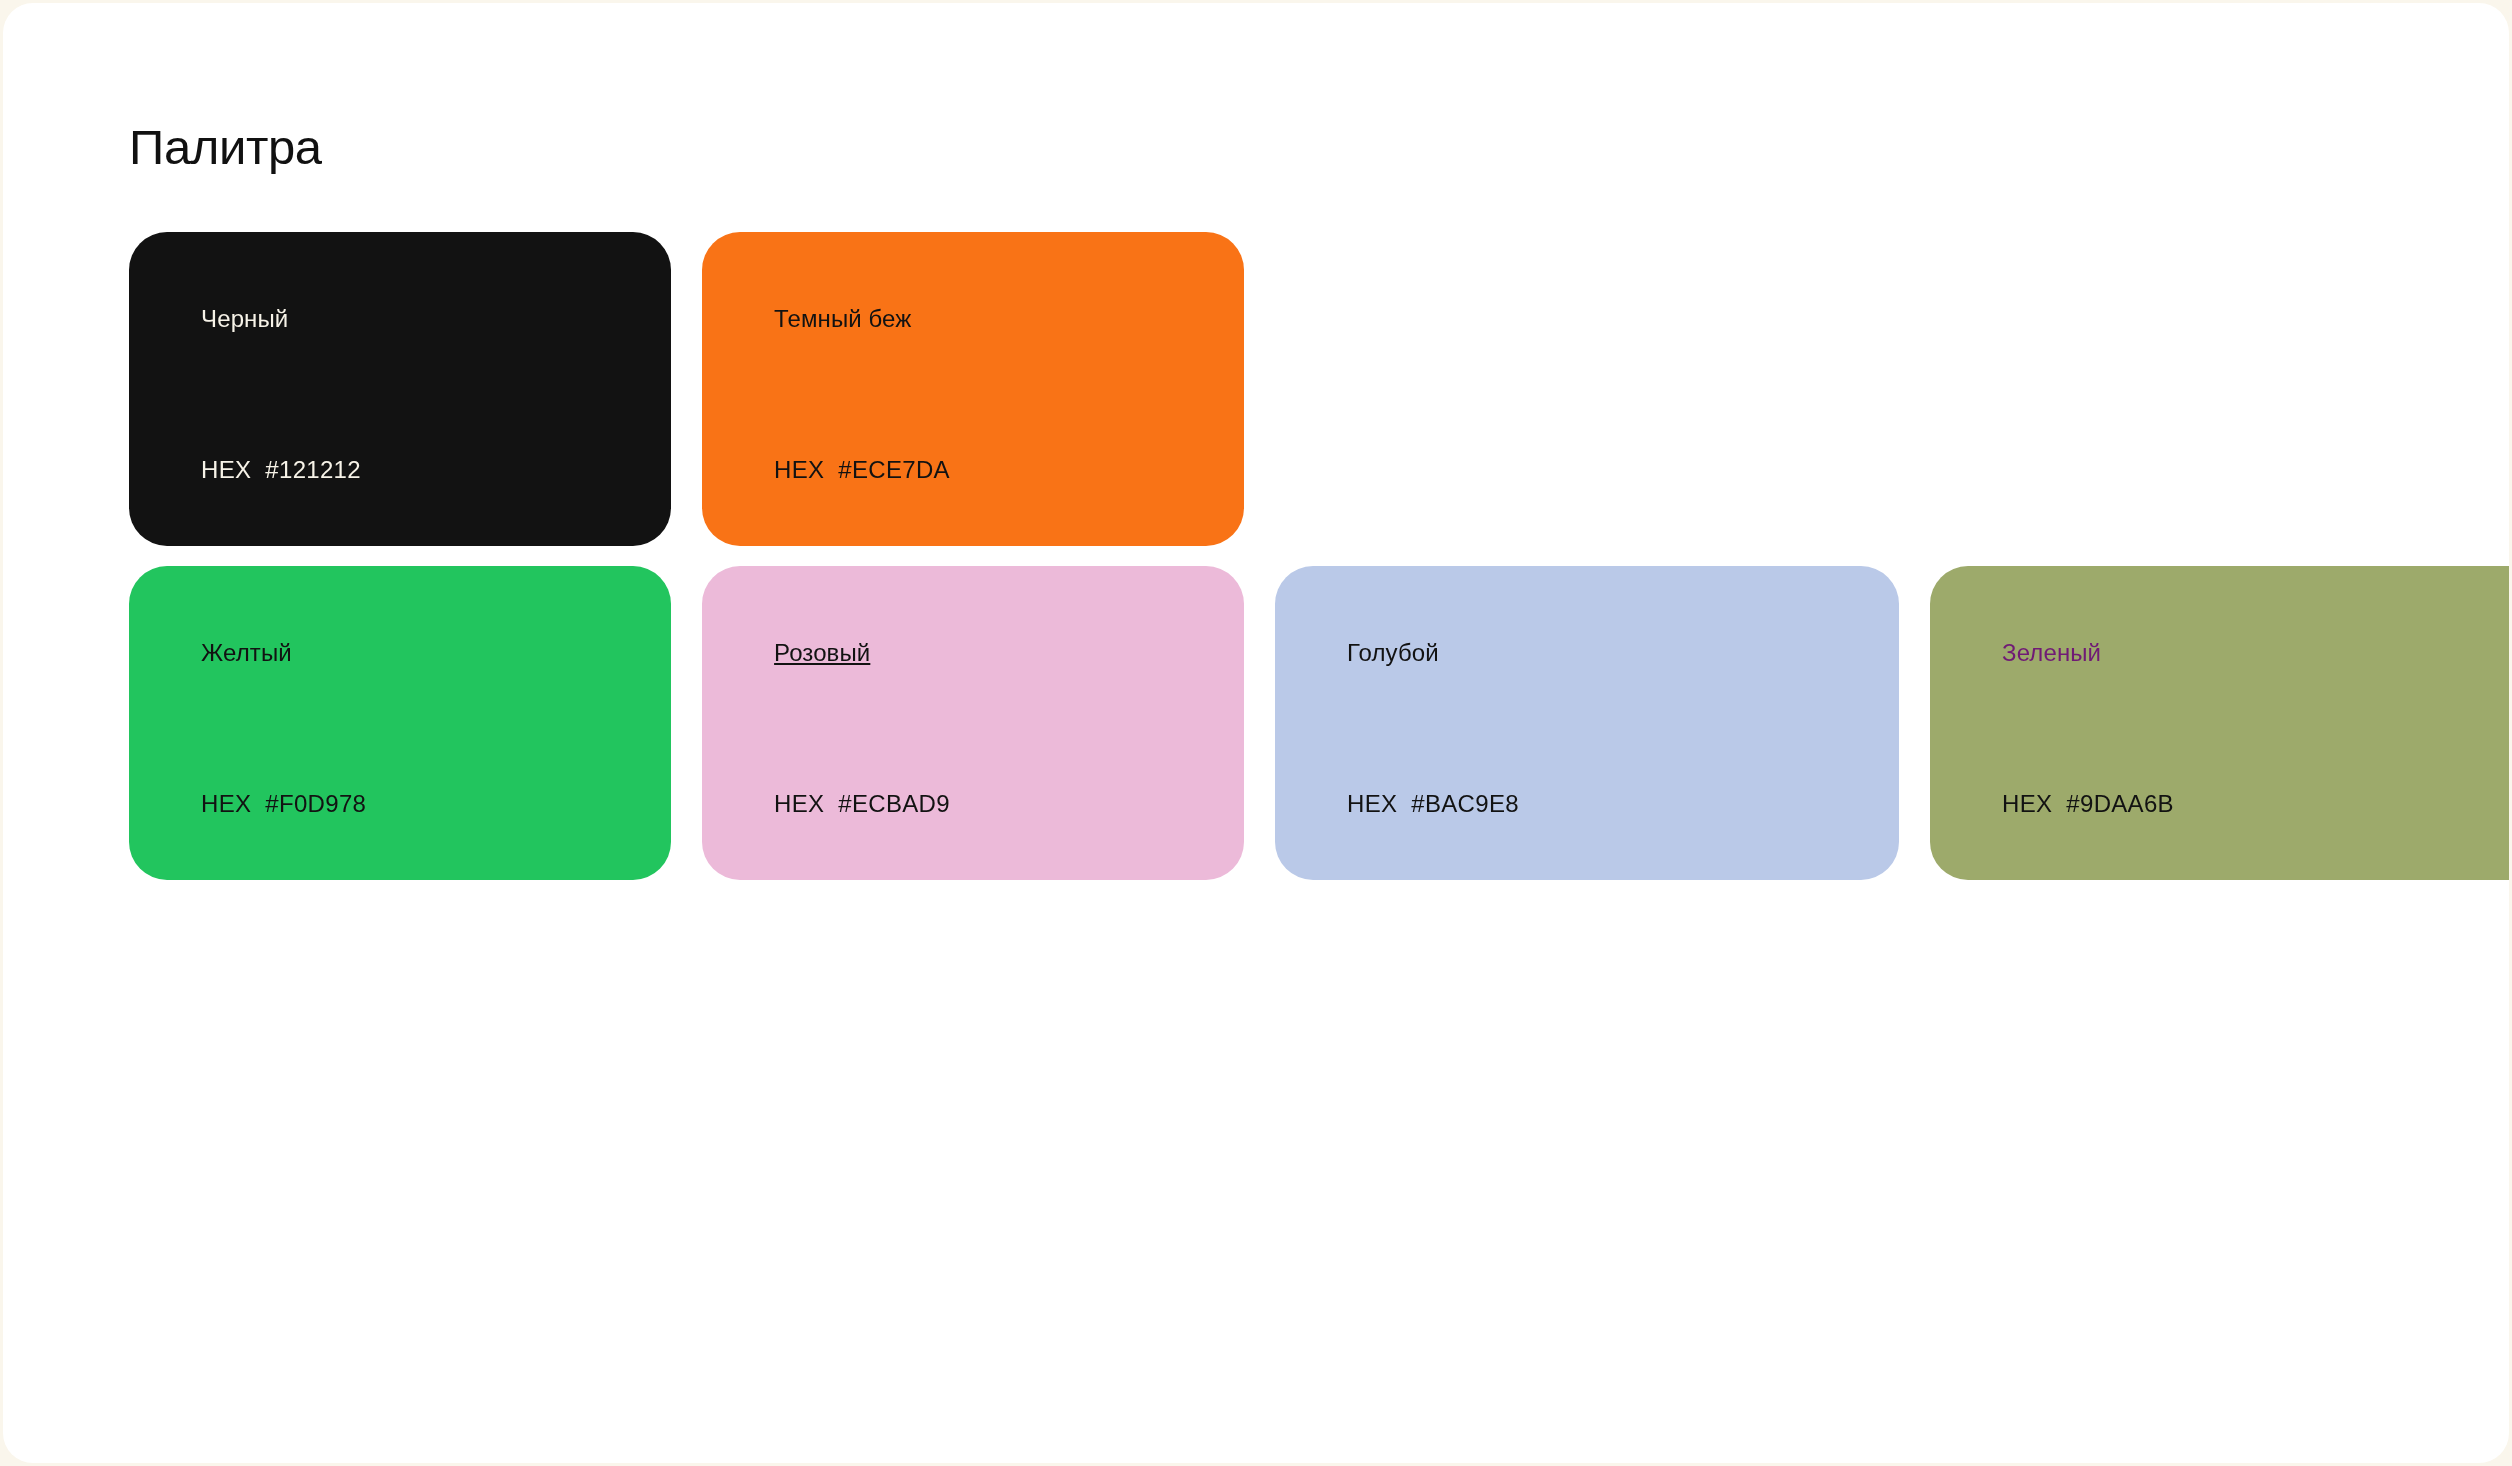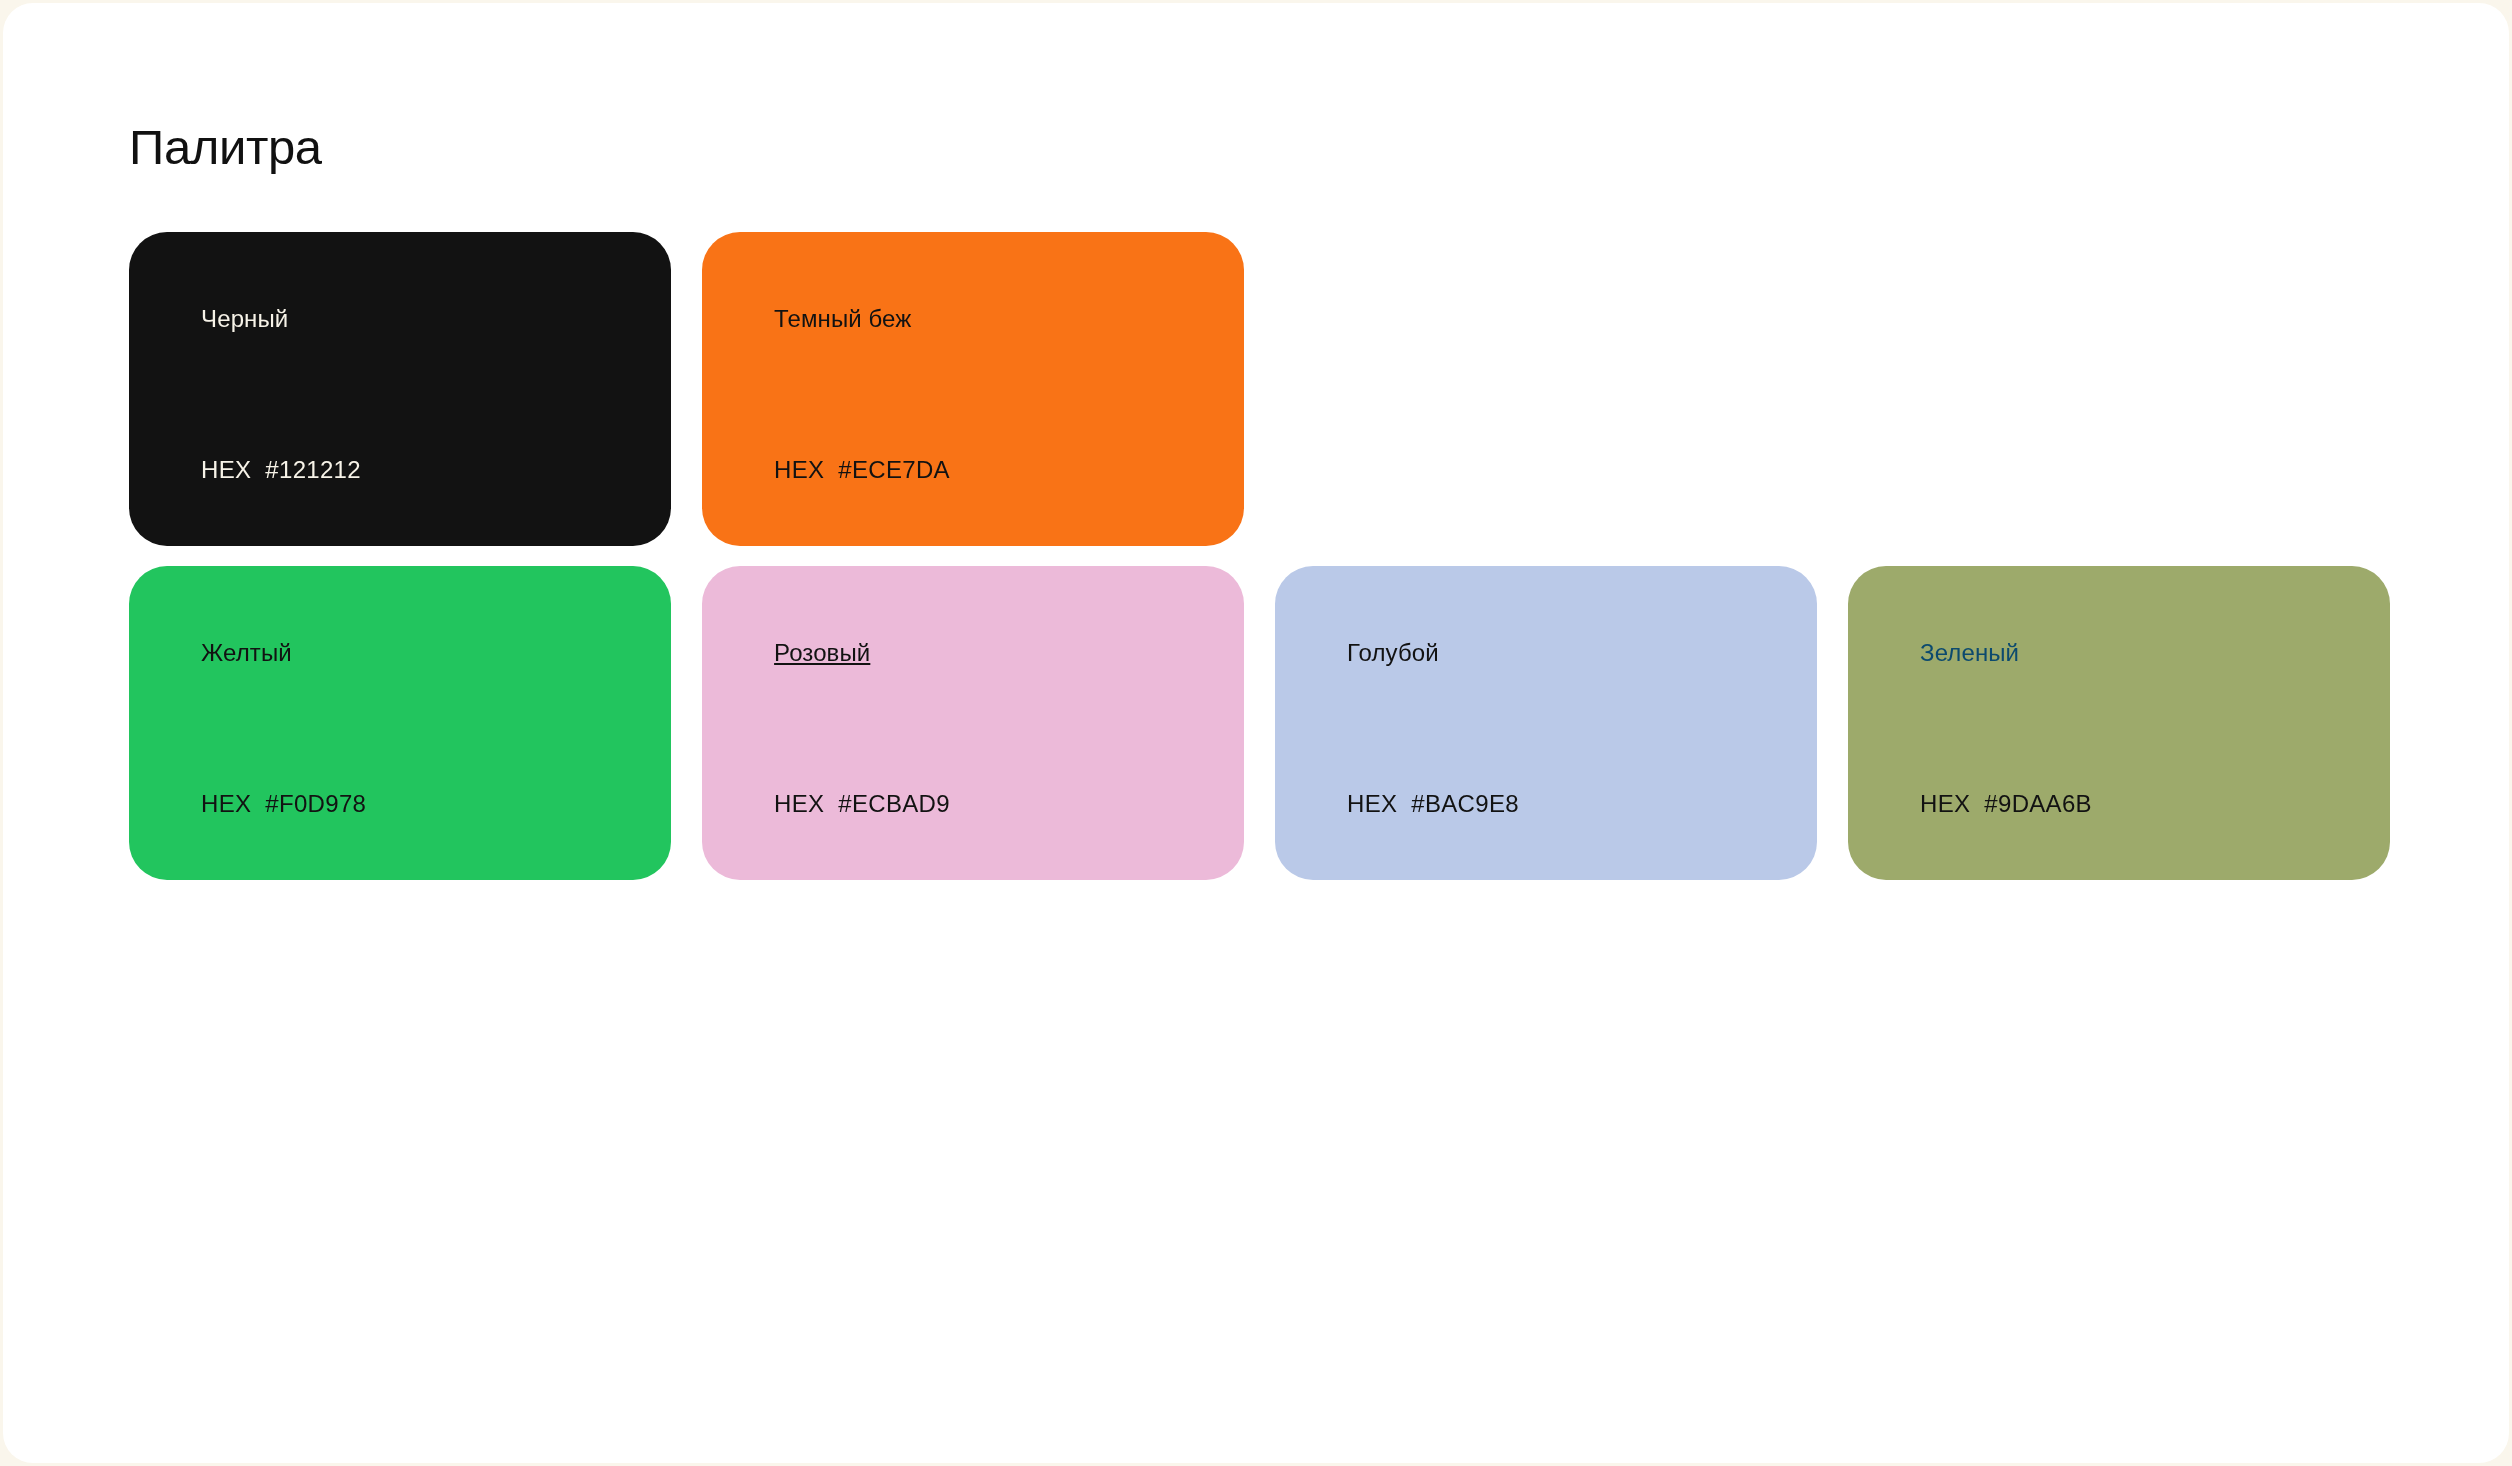--- a/index.html
+++ b/index.html
@@ -60,21 +60,21 @@
     position: relative;
     border-radius: 38px;
     flex: 0 0 auto;
     overflow: hidden;
   }
 
   
   .w-a { width: 542px; }
   .w-b { width: 542px; }
   .w-c { width: 1112px; }
-  .w-d { width: 542px; }
+  .w-d { width: 624px; }
 
   .swatch-name {
     position: absolute;
     left: 72px;
     top: 72px;
     font-size: 24px;
     line-height: 30px;
     font-weight: 400;
     letter-spacing: 0.1px;
     white-space: nowrap;
@@ -118,20 +118,20 @@
         </div>
         <div class="swatch w-b" style="background: rgb(236, 186, 217);">
           <div class="swatch-name" style="color: rgb(18, 18, 18); text-decoration: underline;">Розовый</div>
           <div class="swatch-hex" style="color: rgb(18, 18, 18);"><span class="hex-label">HEX</span><span class="hex-value">#ECBAD9</span></div>
         </div>
         <div class="swatch w-d" style="background: rgb(186, 201, 232);">
           <div class="swatch-name" style="color: rgb(18, 18, 18);">Голубой</div>
           <div class="swatch-hex" style="color: rgb(18, 18, 18);"><span class="hex-label">HEX</span><span class="hex-value">#BAC9E8</span></div>
         </div>
         <div class="swatch w-d" style="background: rgb(157, 170, 107);">
-          <div class="swatch-name" style="color: #0c4a6e;">Зеленый</div>
+          <div class="swatch-name" style="color: #701a75;">Зеленый</div>
           <div class="swatch-hex" style="color: rgb(18, 18, 18);"><span class="hex-label">HEX</span><span class="hex-value">#9DAA6B</span></div>
         </div>
       </div>
   </div>
 
 </div>
 
 
 </body></html>

